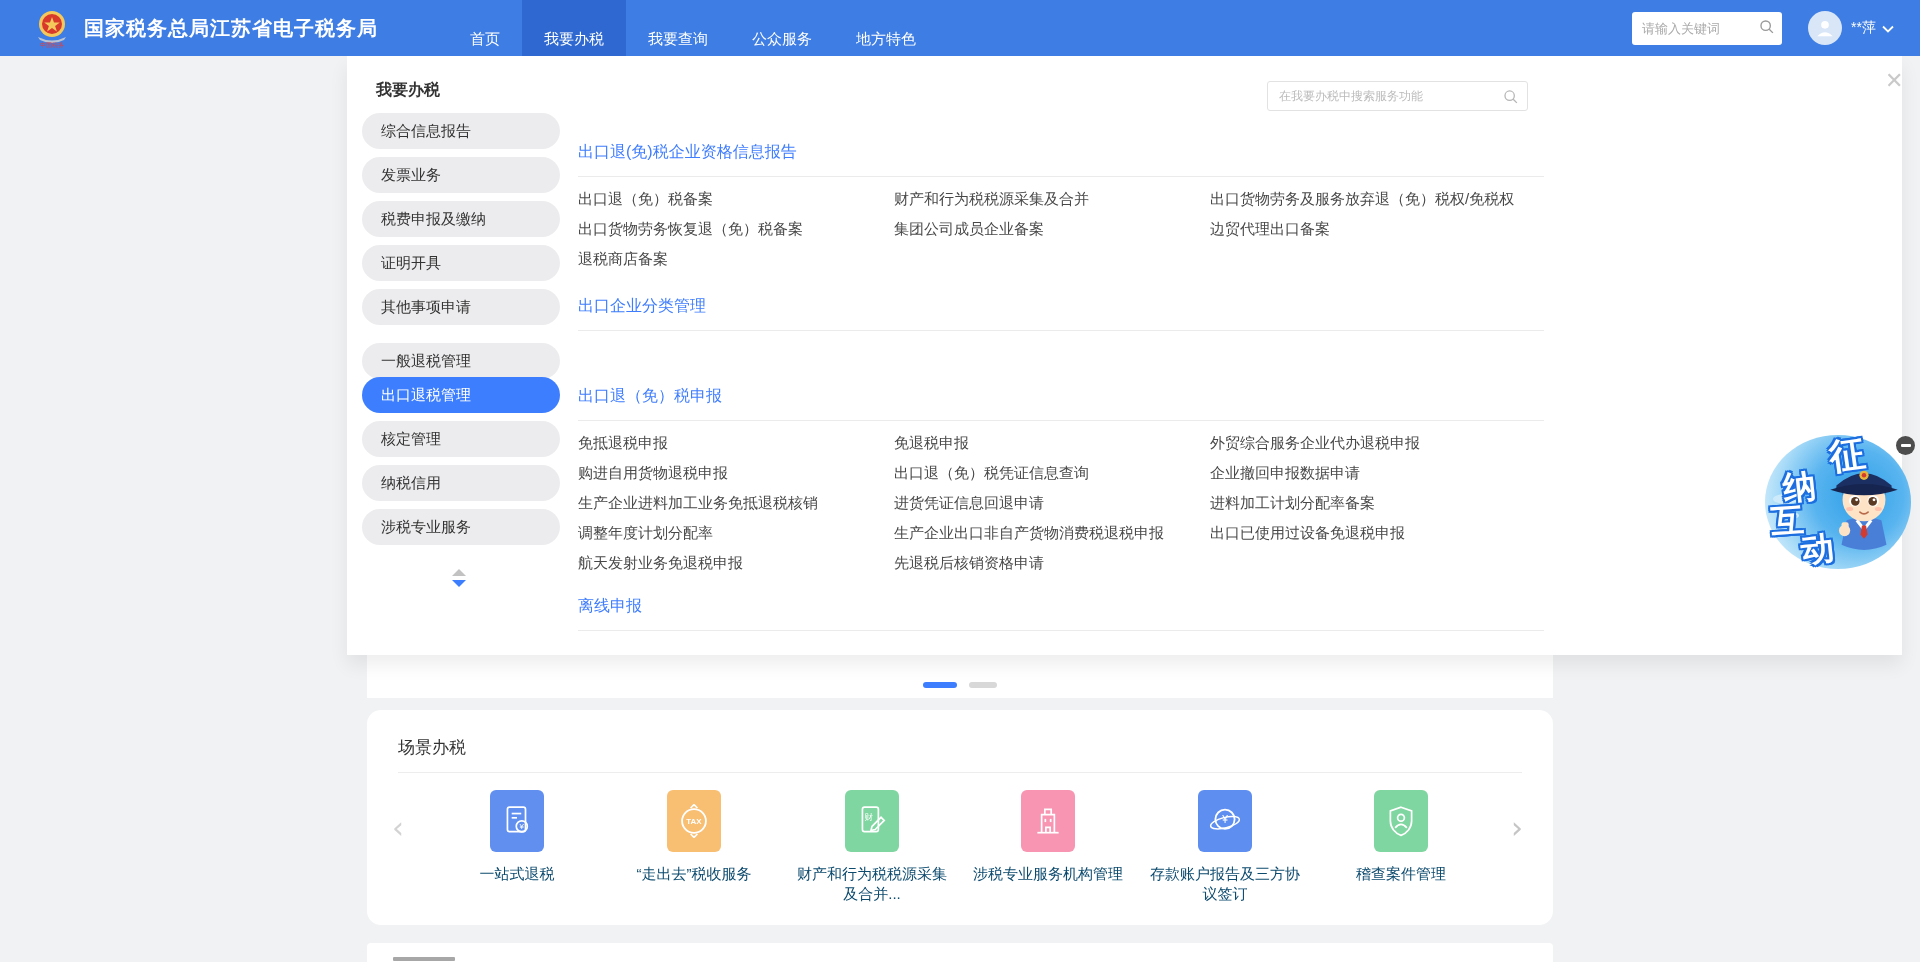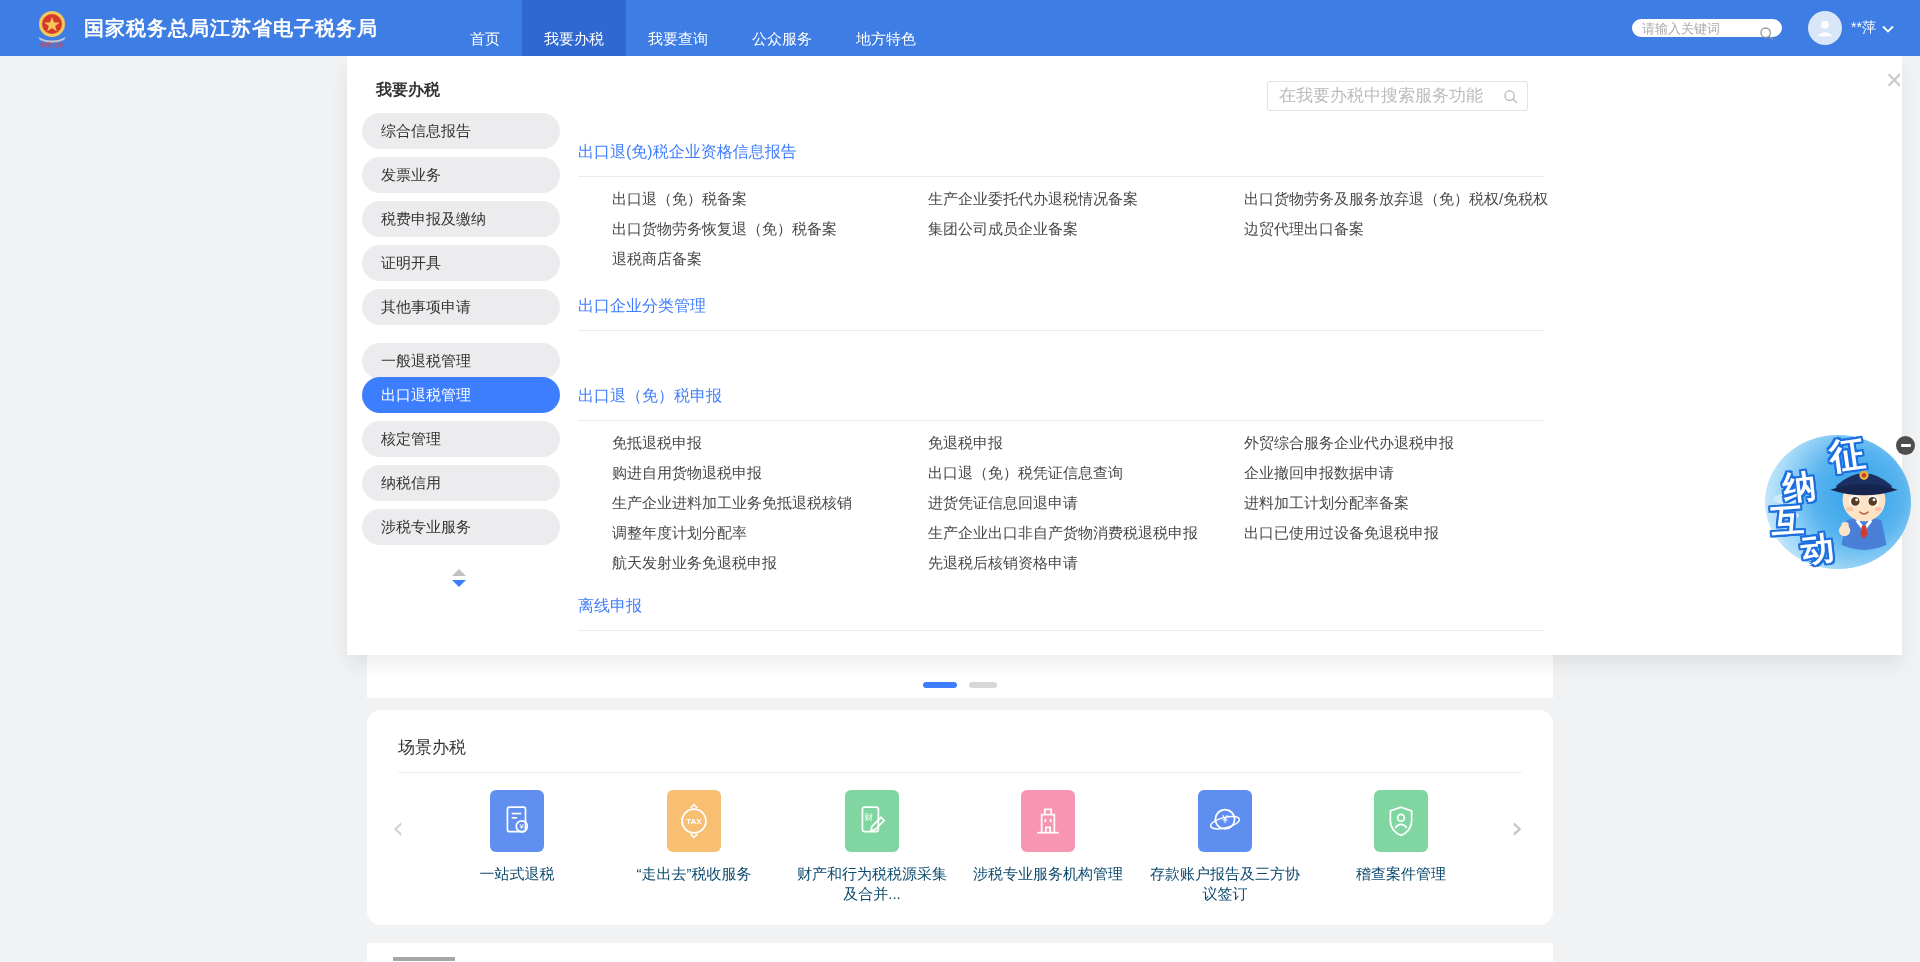--- a/index.html
+++ b/index.html
@@ -9,21 +9,21 @@
   
   .navbar { position:absolute; left:0; top:0; width:1920px; height:56px;
     background:#3d7de4; display:flex; align-items:center; z-index:50; }
   .brand { display:flex; align-items:center; margin-left:34px; }
   .emblem { width:36px; height:40px; position:relative; }
   .brand-title { color:#fff; font-size:20px; font-weight:bold; margin-left:14px; letter-spacing:1px; }
   .nav-items { display:flex; height:56px; margin-left:70px; }
   .nav-item { height:56px; line-height:56px; padding:11px 22px; color:#fff; font-size:15px; cursor:pointer; }
   .nav-item.active { background:#2e68d0; }
   .nav-right { margin-left:auto; display:flex; align-items:center; margin-right:26px; }
-  .nav-search { position:relative; width:150px; height:18px; background:#fff; border-radius:11px;margin-left:18px; }
+  .nav-search { position:relative; width:150px; height:33px; background:#fff; border-radius:3px;margin-left:18px; }
   .nav-search input { width:100%; height:100%; border:0; outline:none; padding:0 28px 0 10px;
     font-size:13px; color:#333; background:transparent; font-family:inherit; }
   .nav-search input::placeholder { color:#aaa; }
   .nav-search .mag { position:absolute; right:7px; top:6px; }
   .avatar { width:34px; height:34px; border-radius:50%; background:#d8e6f8; margin-left:26px;
     display:flex; align-items:center; justify-content:center; overflow:hidden; }
   .username { color:#fff; font-size:14px; margin-left:9px; }
   .user-caret { margin-left:6px; }
 
   
@@ -57,30 +57,30 @@
   .pill.active { background:#3d7eff; color:#fff; }
   .side-toggle { position:absolute; left:100px; top:513px; width:24px; text-align:center; cursor:pointer; }
   .tri-up { width:0; height:0; border-left:7px solid transparent; border-right:7px solid transparent;
     border-bottom:7px solid #c2c2c2; margin:0 auto 4px; }
   .tri-down { width:0; height:0; border-left:7px solid transparent; border-right:7px solid transparent;
     border-top:7px solid #3d7eff; margin:0 auto; }
 
   .mega-search { position:absolute; left:920px; top:25px; width:261px; height:30px;
     border:1px solid #e2e2e2; border-radius:3px; background:#fff; }
   .mega-search input { width:100%; height:100%; border:0; outline:none; padding:0 30px 0 11px;
-    font-size:17px; color:#8b5cf6; background:transparent; font-family:inherit; }
+    font-size:12px; color:#8b5cf6; background:transparent; font-family:inherit; }
   .mega-search input::placeholder { color:#bbb; }
   .mega-search .mag { position:absolute; right:8px; top:6px; }
   .mega-close { position:absolute; left:1538px; top:14px; font-size:22px; color:#c9c9c9;
     cursor:pointer; line-height:22px; font-family:"DejaVu Sans", sans-serif; }
 
   .sec { position:absolute; left:231px; width:966px; }
   .sec-title { font-size:16px; color:#3f7dff; cursor:default; }
   .sec-hr { height:1px; background:#ebebeb; margin-top:13px; }
-  .sec-grid { display:grid; grid-template-columns:316px 316px 334px; row-gap:14px; margin-top:14px;margin-left:34px; }
+  .sec-grid { display:grid; grid-template-columns:316px 316px 334px; row-gap:14px; margin-top:14px; }
   .sec-grid span { font-size:15px; color:#484848; line-height:16px; cursor:pointer; white-space:nowrap; }
   .sec1 { top:86px; } .sec2 { top:240px; } .sec3 { top:330px; } .sec4 { top:540px; }
 
   
   .floatw { position:absolute; left:1763px; top:432px; width:157px; height:140px; z-index:60; }
   .bubble { position:absolute; left:2px; top:3px; width:146px; height:134px; border-radius:50%;
     background:radial-gradient(circle at 64% 45%, #2f9fe8 0%, #58b4ef 38%, #aadcf8 68%, #e2f4fd 92%); }
   .bub-dec { position:absolute; background:#cdeafa; border-radius:50%; }
   .fchar { position:absolute; color:#fff; font-weight:bold; font-size:33px; line-height:33px;
     text-shadow:-2px 0 #1d6fe0, 2px 0 #1d6fe0, 0 -2px #1d6fe0, 0 2px #1d6fe0,
@@ -257,21 +257,21 @@
       </svg>
     </span>
   </div>
   <div class="mega-close">✕</div>
 
   <div class="sec sec1">
     <div class="sec-title">出口退(免)税企业资格信息报告</div>
     <div class="sec-hr"></div>
     <div class="sec-grid">
       <span>出口退（免）税备案</span>
-      <span>生产企业委托代办退税情况备案</span>
+      <span>财产和行为税税源采集及合并</span>
       <span>出口货物劳务及服务放弃退（免）税权/免税权</span>
       <span>出口货物劳务恢复退（免）税备案</span>
       <span>集团公司成员企业备案</span>
       <span>边贸代理出口备案</span>
       <span>退税商店备案</span>
     </div>
   </div>
 
   <div class="sec sec2">
     <div class="sec-title">出口企业分类管理</div>

